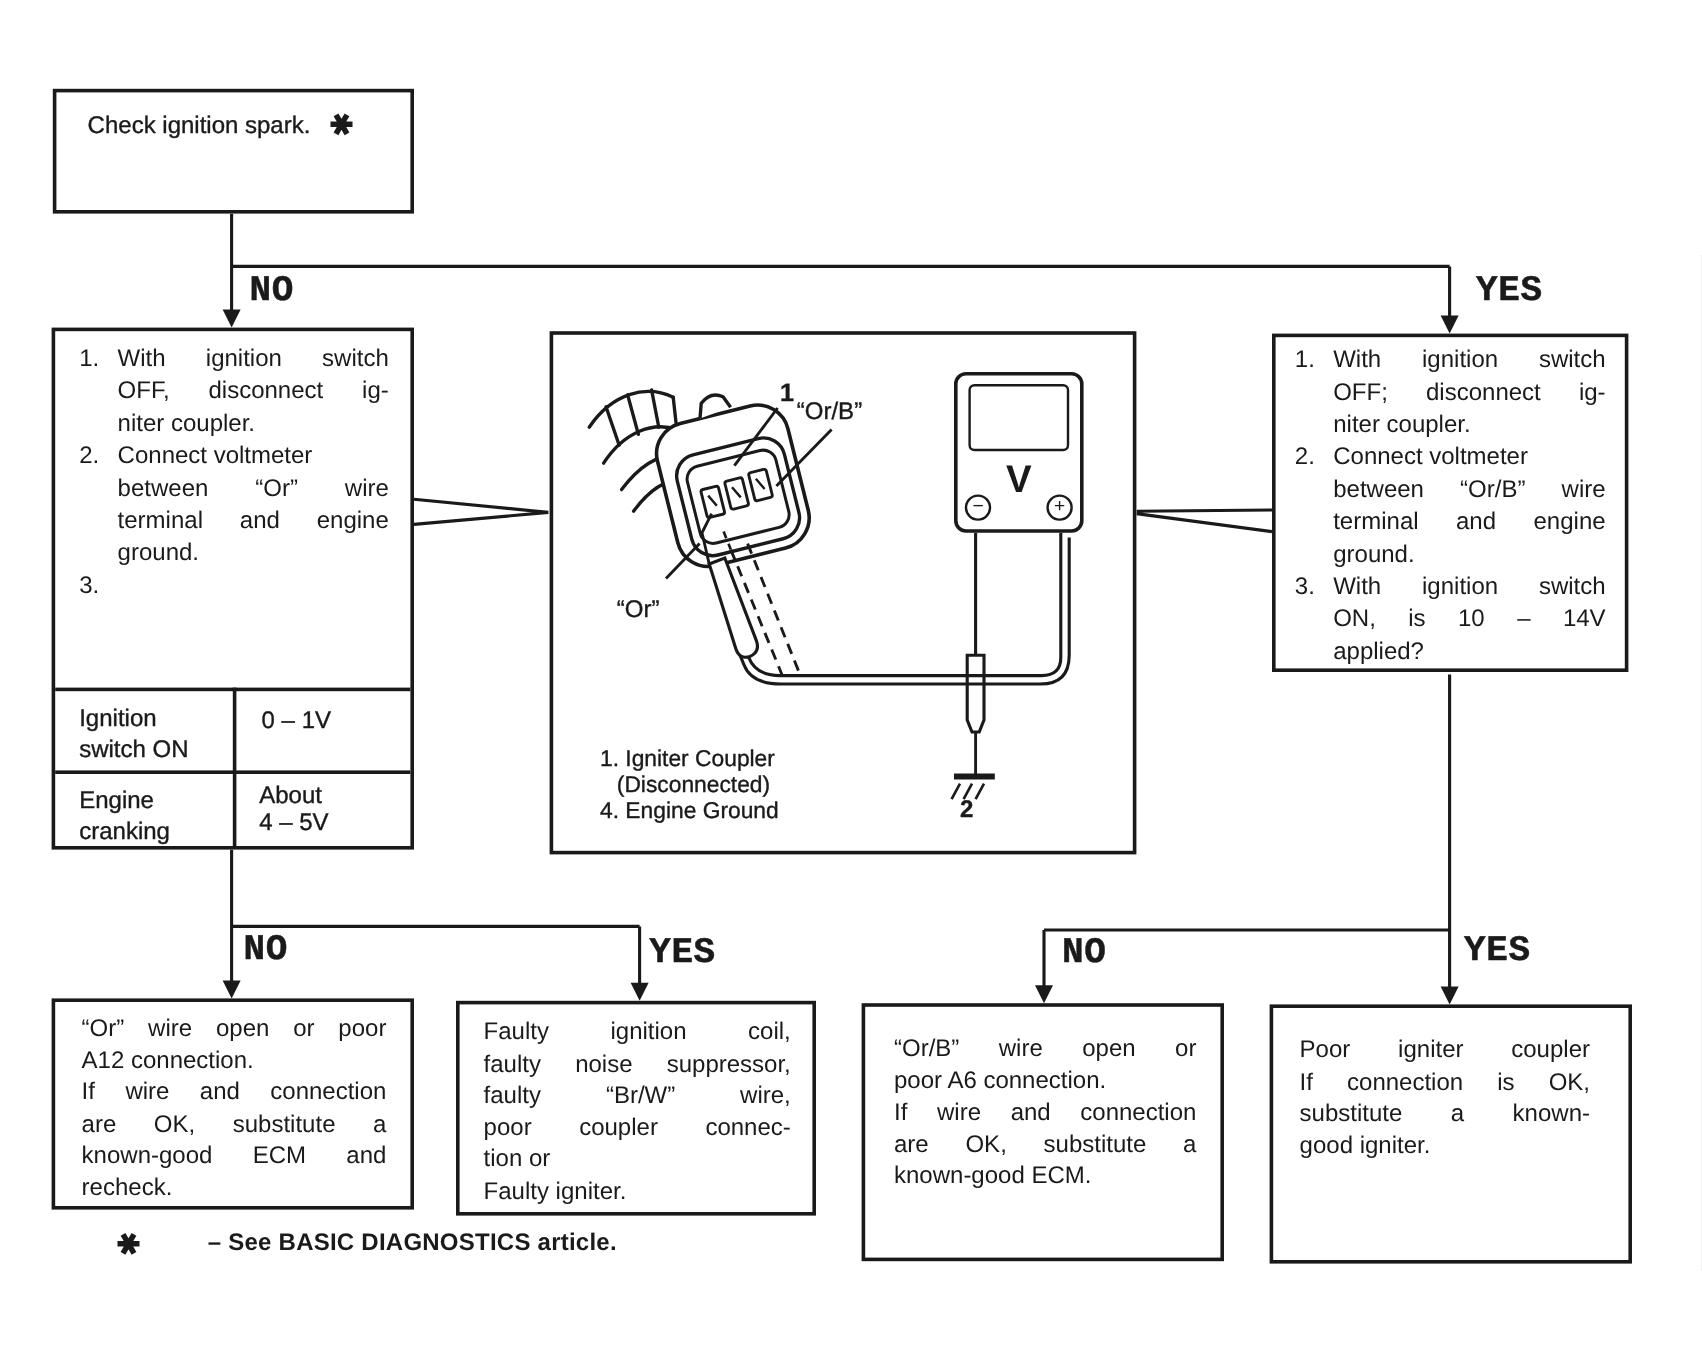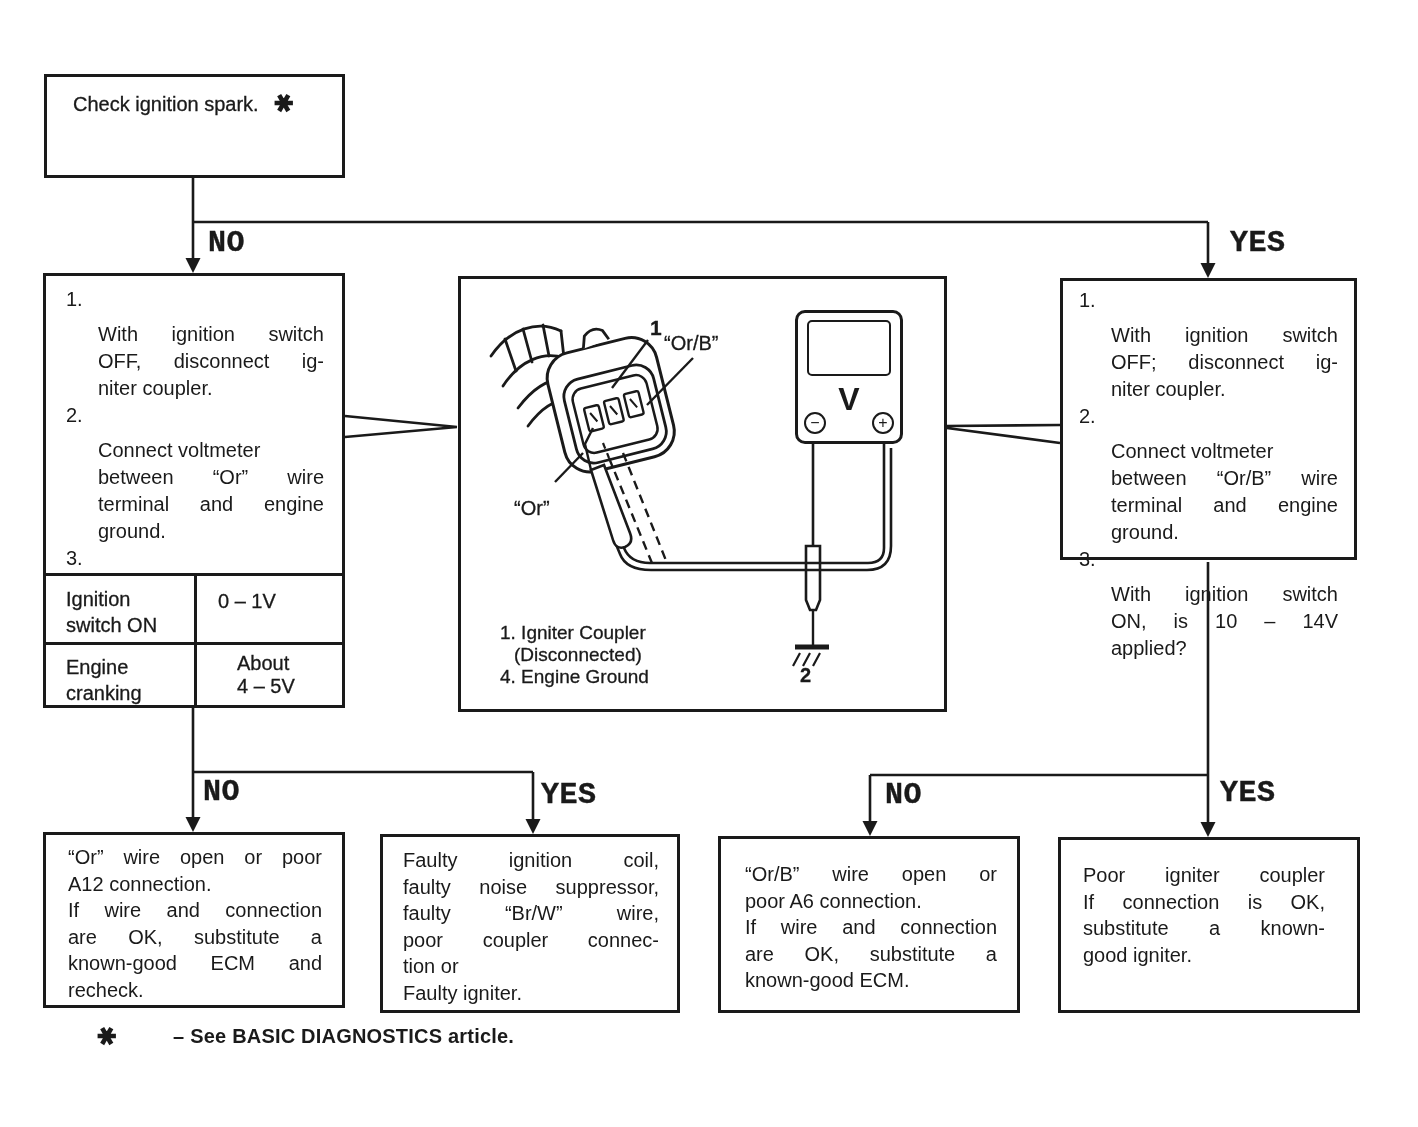--- a/index.html
+++ b/index.html
@@ -5,21 +5,21 @@
   * { margin:0; padding:0; box-sizing:border-box; }
   html,body { background:#e8e8e8; }
   .sheet {
     position:relative; width:1418px; height:1127px; background:#ffffff;
     font-family:"Liberation Sans", sans-serif; color:#1a1a1a; overflow:hidden;
   }
   .box { position:absolute; border:3px solid #1a1a1a; background:#fff; }
   .txt { font-size:20px; line-height:27px; -webkit-text-stroke:0.3px currentColor; }
   .item { display:flex; }
   .num { width:32px; flex:none; font-size:20px; line-height:27px; }
-  .lines { flex:1;margin-top:35px; }
+  .lines { flex:1; }
   .ln { text-align:justify; text-align-last:justify; font-size:20px; line-height:27px; }
   .ln.end { text-align-last:left; }
   .rbox .ln { line-height:26.6px; }
   .branch-label { position:absolute; font-weight:bold; font-size:30px; letter-spacing:0.5px;font-family:Liberation Mono, monospace; -webkit-text-stroke:0.4px currentColor; }
   .hdiv { position:absolute; left:0; right:0; height:2.6px; background:#1a1a1a; }
   .vdiv { position:absolute; width:2.6px; background:#1a1a1a; }
   .cell { position:absolute; font-size:20px; line-height:26px; -webkit-text-stroke:0.3px currentColor; }
   svg.wires { position:absolute; pointer-events:none; }
   
   .vm { position:absolute; left:795px; top:310px; width:108px; height:134px;
@@ -104,21 +104,21 @@
       <div>Ignition</div>
       <div>switch ON</div>
     </div>
     <div class="cell" style="left:172px;top:312px">
       <div>0 – 1V</div>
     </div>
     <div class="cell" style="left:20px;top:378px">
       <div>Engine</div>
       <div>cranking</div>
     </div>
-    <div class="cell" style="left:191px;top:376px;line-height:23px">
+    <div class="cell" style="left:170px;top:376px;line-height:23px">
       <div>About</div>
       <div>4 – 5V</div>
     </div>
   </div>
 
   <div class="box" style="left:1060px;top:278px;width:297px;height:282px;padding:6px 16px 0 16px">
     <div class="item">
       <span class="num">1.</span>
       <div class="lines">
         <div class="ln">With ignition switch</div>
@@ -223,29 +223,29 @@
 
   <div class="box rbox" style="left:380px;top:834px;width:300px;height:179px;padding:10px 18px 0 20px">
     <div class="ln">Faulty ignition coil,</div>
     <div class="ln">faulty noise suppressor,</div>
     <div class="ln">faulty “Br/W” wire,</div>
     <div class="ln">poor coupler connec-</div>
     <div class="ln end">tion or</div>
     <div class="ln end">Faulty igniter.</div>
   </div>
 
-  <div class="box rbox" style="left:718px;top:836px;width:302px;height:177px;padding:22px 20px 0 24px">
+  <div class="box rbox" style="left:718px;top:836px;width:302px;height:215px;padding:22px 20px 0 24px">
     <div class="ln">“Or/B” wire open or</div>
     <div class="ln end">poor A6 connection.</div>
     <div class="ln">If wire and connection</div>
     <div class="ln">are OK, substitute a</div>
     <div class="ln end">known-good ECM.</div>
   </div>
 
-  <div class="box rbox" style="left:1058px;top:837px;width:302px;height:176px;padding:22px 32px 0 22px">
+  <div class="box rbox" style="left:1058px;top:837px;width:302px;height:216px;padding:22px 32px 0 22px">
     <div class="ln">Poor igniter coupler</div>
     <div class="ln">If connection is OK,</div>
     <div class="ln">substitute a known-</div>
     <div class="ln end">good igniter.</div>
   </div>
 
   <div class="footnote">
     <span class="marker">✱</span>
     <span class="ftext">– See BASIC DIAGNOSTICS article.</span>
   </div>

